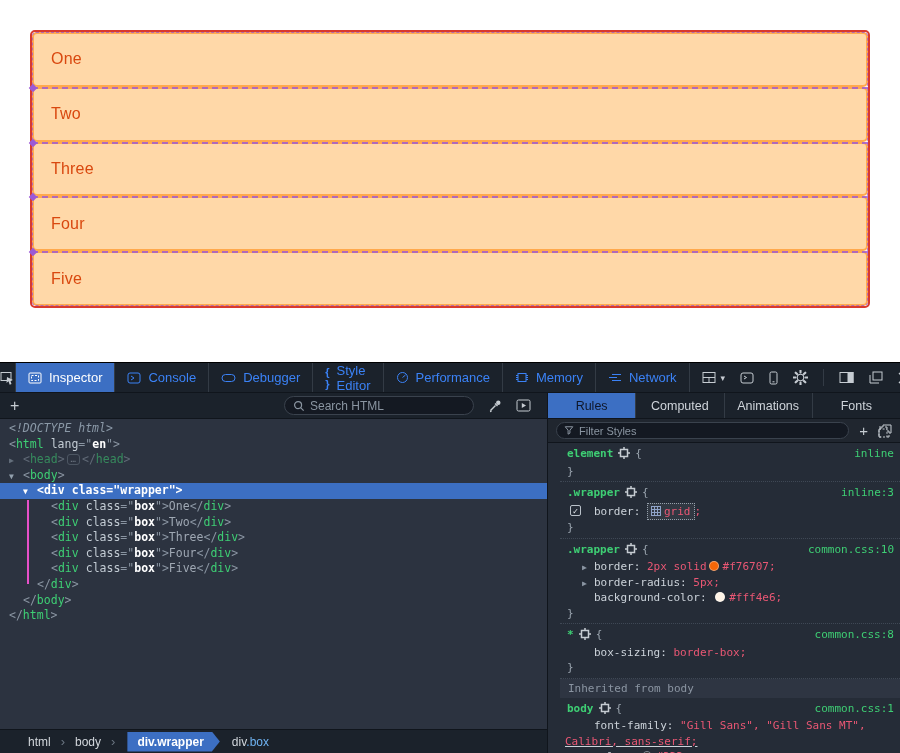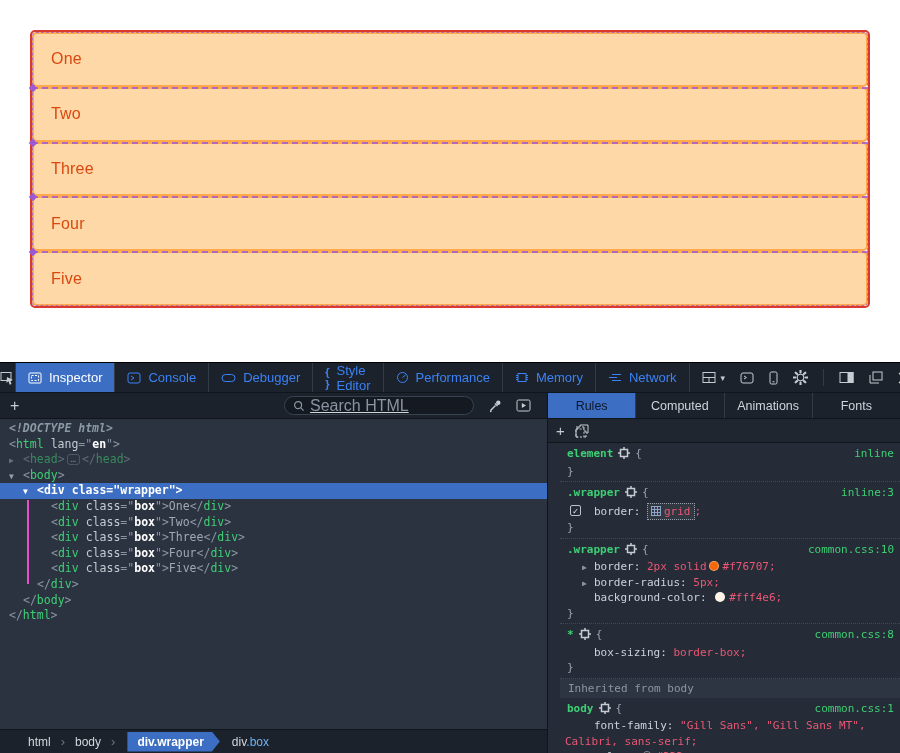--- a/index.html
+++ b/index.html
@@ -32,32 +32,32 @@
   .tb-icon { display:flex; align-items:center; cursor:pointer; }
   .caret { font-size:9px; margin-left:2px; color:#c6ccd2; }
 
   .dt-main { display:flex; height:360px; }
   .dt-left { width:548px; display:flex; flex-direction:column; border-right:1px solid #10151c; }
   .markup-toolbar { height:26px; background:#1b222b; border-bottom:1px solid #10151c;
     display:flex; align-items:center; padding:0 10px; gap:14px; color:#c6ccd2; }
   .add-node { font-size:16px; line-height:16px; cursor:pointer; color:#c6ccd2; }
   .search-pill { margin-left:auto; width:190px; height:19px; background:#141922; border:1px solid #3a424d;
     border-radius:10px; display:flex; align-items:center; padding:0 8px; gap:5px; }
-  .search-pill input { flex:1; background:transparent; border:0; outline:0; color:#d2d7dc; font-size:16px; min-width:0;text-decoration:underline; }
+  .search-pill input { flex:1; background:transparent; border:0; outline:0; color:#d2d7dc; font-size:12px; min-width:0; }
   .search-pill input::placeholder { color:#8a95a1; }
 
   .markup-tree { flex:1; position:relative; background:#2c3340; overflow:hidden;
     font:11.5px/15.6px "DejaVu Sans Mono",monospace; padding-top:2px; }
   .ln { position:relative; white-space:pre; height:15.6px; }
   .ind0 { padding-left:9px; } .ind1 { padding-left:23px; } .ind2 { padding-left:37px; } .ind3 { padding-left:51px; }
   .twisty { position:absolute; font-size:8px; color:#93a0ad; top:1px; }
   .tw1 { left:9px; } .tw2 { left:23px; }
   .t-p { color:#8a95a2; } .t-tag { color:#3ecf74; } .t-attr { color:#c3ccd4; margin-left:7px; }
   .t-val { color:#fff; font-weight:bold; } .t-txt { color:#9fa8b3; }
-  .t-doc { color:#8b99a7; font-style:italic;font-weight:bold; }
+  .t-doc { color:#8b99a7; font-style:italic; }
   .ln.dim > * { opacity:.55; }
   .ellipsis-pill { display:inline-block; border:1px solid #67737f; border-radius:3px; padding:0 3px; margin:0 2px;
     font-size:9px; line-height:9px; vertical-align:1px; color:#9fa8b3; }
   .ln.selected { background:#3c6fc3; }
   .ln.selected span { color:#fff !important; font-weight:bold; opacity:1; }
   .child-guide { position:absolute; left:27px; top:81px; width:2px; height:84px; background:#e750c9; }
 
   .breadcrumb-bar { height:24px; background:#1b222b; border-top:1px solid #10151c;
     display:flex; align-items:center; font-size:12px; padding-left:28px; gap:10px; color:#d2d7dc; }
   .crumb { cursor:pointer; }
@@ -75,21 +75,21 @@
   .filter-pill { flex:1; height:17px; background:#141922; border:1px solid #3a424d; border-radius:9px;
     display:flex; align-items:center; padding:0 7px; gap:5px; }
   .filter-pill input { flex:1; background:transparent; border:0; outline:0; color:#d2d7dc; font-size:11px; min-width:0; }
   .filter-pill input::placeholder { color:#8a95a1; }
   .pseudo-btn { display:flex; color:#c6ccd2; cursor:pointer; }
 
   .rules-list { flex:1; overflow:hidden; font:11px/15.5px "DejaVu Sans Mono",monospace; color:#ccd3da;margin-left:12px; }
   .rule { padding:3px 0 2px; border-bottom:1px dotted #3f4855; }
   .rline { position:relative; white-space:pre; padding-left:34px; }
   .rsel, .rclose { padding-left:7px; }
-  .rwrap { padding-left:5px; }
+  .rwrap { padding-left:5px;text-decoration:underline; }
   .sel { color:#3ecf74; font-weight:bold; }
   .brace { color:#9aa4ae; }
   .source { position:absolute; right:6px; color:#3ecf74; cursor:pointer; text-decoration:none; }
   .prop { color:#ccd3da; } .cval { color:#ea5774;text-align:right; }
   .exp { position:absolute; left:22px; top:1px; font-size:8px; color:#8a95a2; cursor:pointer; }
   .declbox { position:absolute; left:10px; top:2px; width:11px; height:11px; border:1px solid #b9c1c9; border-radius:2px;
     font-size:9px; line-height:10px; text-align:center; color:#e3e8ec; cursor:pointer; }
   .target-icon { margin:0 5px; vertical-align:-2px; color:#c6ccd2; cursor:pointer; }
   .swatch { display:inline-block; width:10px; height:10px; border-radius:50%; vertical-align:-1px;
     margin:0 4px 0 2px; border:1px solid rgba(255,255,255,.4); cursor:pointer; }
@@ -312,20 +312,28 @@
       </div>
 
       <div class="dt-right">
         <div class="sidebar-tabs">
           <div class="sb-tab selected">Rules</div>
           <div class="sb-tab">Computed</div>
           <div class="sb-tab">Animations</div>
           <div class="sb-tab">Fonts</div>
         </div>
         <div class="filter-bar">
+          <div class="filter-pill">
+            <span>
+                <svg width="10" height="11" viewBox="0 0 12 12" fill="none" stroke="#8a95a1" stroke-width="1.2">
+                  <path d="M1.5 1.5h9L7.1 5.6v3.6l-2.2 1.2V5.6z"></path>
+                </svg>
+              </span>
+            <input placeholder="Filter Styles" style="">
+          </div>
           <span style="color:#c6ccd2;font-size:15px;cursor:pointer">+</span>
           <span class="pseudo-btn">
               <svg width="14" height="14" viewBox="0 0 14 14" fill="none" stroke="currentColor">
                 <path d="M5 3V1h8v8h-2M5 3H3m4 0h2v2M3 3H1m2 0v2m-2 6v2h2m-2-2V7m0 0V5h2m6 2h2v2m0 2v2h-2m-2 0H7"></path>
                 <path d="M1 5h8v8H1z" stroke-dasharray="2 1.6"></path>
               </svg>
             </span>
         </div>
 
         <div class="rules-list">

